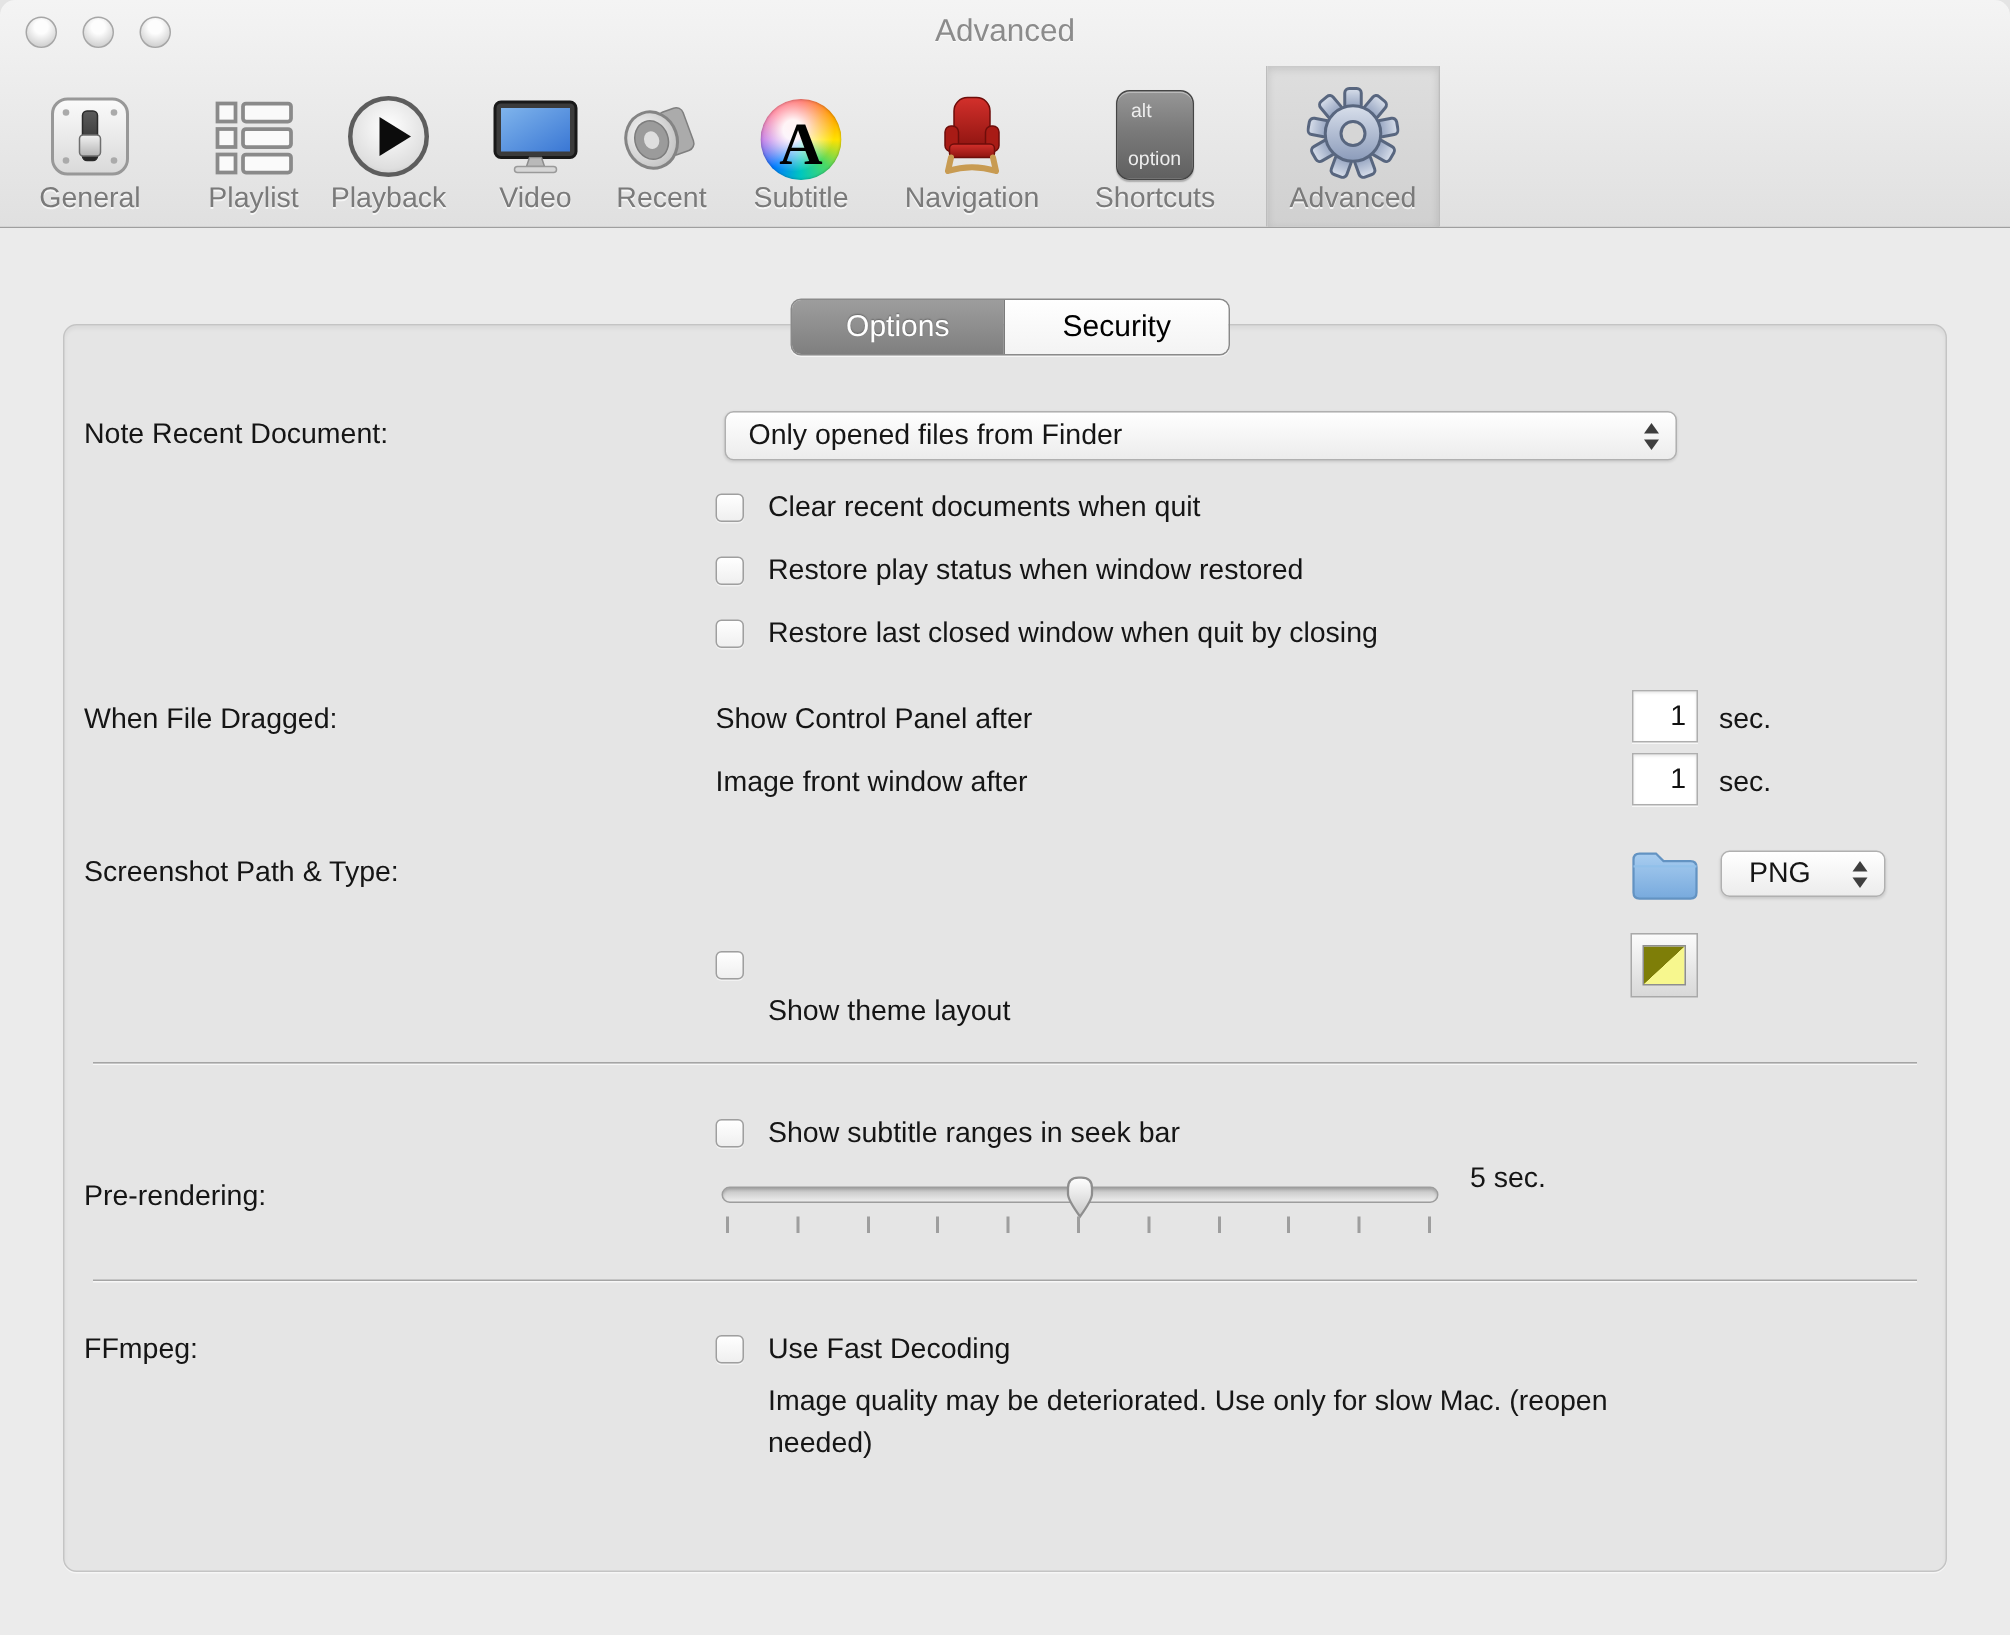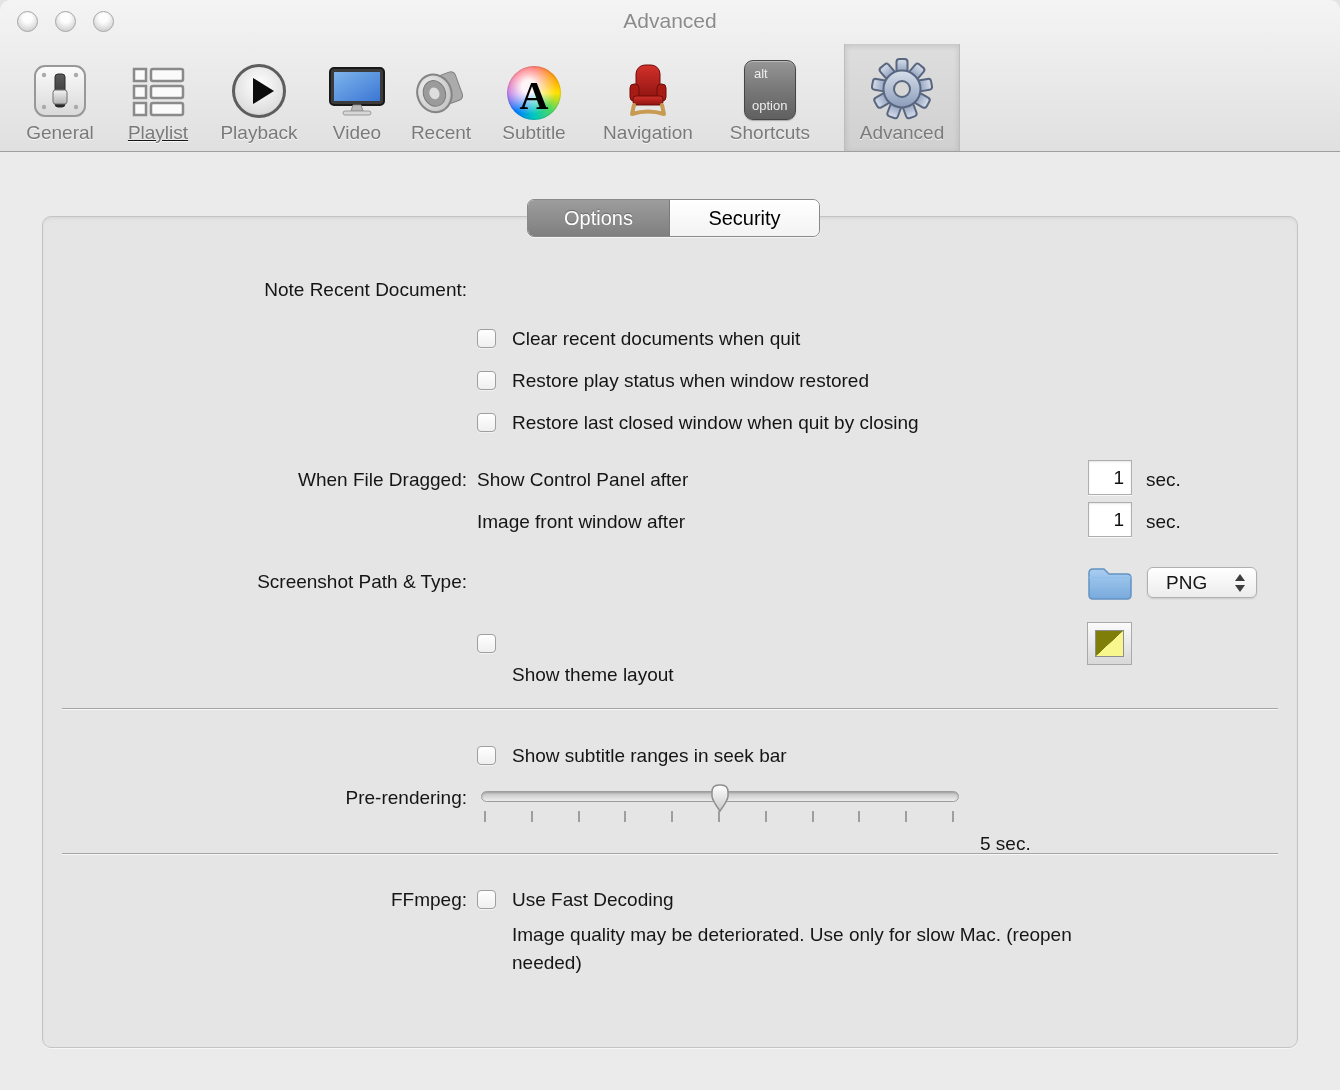--- a/index.html
+++ b/index.html
@@ -47,21 +47,21 @@
     background:#e5e5e5;border:1px solid #c4c4c4;border-radius:9px;
     box-shadow:inset 0 2px 3px rgba(0,0,0,.05),0 1px 0 rgba(255,255,255,.55);}
   .segmented{position:absolute;left:527px;top:199px;height:38px;display:flex;
     border:1px solid #8a8a8a;border-radius:7px;overflow:hidden;box-sizing:border-box;
     box-shadow:0 1px 0 rgba(255,255,255,.6);}
   .seg{height:100%;display:flex;align-items:center;justify-content:center;
     font-size:20px;cursor:default;box-sizing:border-box;}
   .seg.sel{width:142px;background:linear-gradient(#9d9d9d,#7f7f7f);color:#fff;
     text-shadow:0 -1px 1px rgba(0,0,0,.3);border-right:1px solid #7b7b7b;}
   .seg.unsel{width:149px;background:linear-gradient(#ffffff,#f3f3f3);color:#000;}
-  .form-label{position:absolute;left:40px;width:427px;text-align:right;line-height:26px;white-space:nowrap;}
+  .form-label{position:absolute;left:56px;width:427px;text-align:left;line-height:26px;white-space:nowrap;}
   .mid-label{position:absolute;left:477px;line-height:26px;white-space:nowrap;}
   .cb{position:absolute;width:19px;height:19px;border-radius:4px;box-sizing:border-box;
     border:1px solid #9f9f9f;background:linear-gradient(#ffffff,#efefef);
     box-shadow:inset 0 1px 0 rgba(255,255,255,.9),0 1px 0 rgba(255,255,255,.5);}
   .cb-label{position:absolute;left:512px;line-height:26px;white-space:nowrap;}
   .popup{position:absolute;box-sizing:border-box;border:1px solid #b0b0b0;border-radius:6px;
     background:linear-gradient(#ffffff,#ececec);
     box-shadow:0 1px 2px rgba(0,0,0,.12),inset 0 1px 0 #fff;
     display:flex;align-items:center;font-size:19px;cursor:default;}
   .popup .p-text{padding-left:15px;white-space:nowrap;}
@@ -127,21 +127,21 @@
             <circle cx="45" cy="13" r="2.2" fill="#aaa"></circle>
           <circle cx="13" cy="45" r="2.2" fill="#aaa"></circle>
             <circle cx="45" cy="45" r="2.2" fill="#aaa"></circle>
           <rect x="24" y="12" width="10" height="33" rx="3" fill="url(#gslot)" stroke="#2b2b2b"></rect>
           <rect x="22" y="28" width="14" height="14" rx="2.5" fill="url(#gknob)" stroke="#6f6f6f"></rect>
         </svg>
       </span>
       <span class="tb-label">General</span>
     </div>
 
-    <div class="tb-item" style="left:108px;width:100px;text-decoration:underline;">
+    <div class="tb-item" style="left:119px;width:100px;">
       <span class="tb-icon">
         <svg width="58" height="58" viewBox="0 0 58 58">
           <g fill="#fafafa" stroke="#8a8a8a" stroke-width="2.5">
             <rect x="5" y="7" width="12" height="12"></rect>
               <rect x="22" y="7" width="32" height="12" rx="2"></rect>
             <rect x="5" y="24" width="12" height="12"></rect>
               <rect x="22" y="24" width="32" height="12" rx="2"></rect>
             <rect x="5" y="41" width="12" height="12"></rect>
               <rect x="22" y="41" width="32" height="12" rx="2"></rect>
           </g>
@@ -272,20 +272,27 @@
   </div>
 
   <div class="pane-box"></div>
 
   <div class="segmented">
     <div class="seg sel">Options</div>
     <div class="seg unsel">Security</div>
   </div>
 
   <div class="form-label" style="top:277px;">Note Recent Document:</div>
+  <div class="popup" style="left:483px;top:274px;width:635px;height:33px;">
+    <span class="p-text">Only opened files from Finder</span>
+    <span class="arrows">
+      <span class="tri-up"></span>
+        <span class="tri-down"></span>
+    </span>
+  </div>
 
   <span class="cb" style="left:477px;top:329px;"></span>
   <span class="cb-label" style="top:326px;">Clear recent documents when quit</span>
 
   <span class="cb" style="left:477px;top:371px;"></span>
   <span class="cb-label" style="top:368px;">Restore play status when window restored</span>
 
   <span class="cb" style="left:477px;top:413px;"></span>
   <span class="cb-label" style="top:410px;">Restore last closed window when quit by closing</span>
 
@@ -351,21 +358,21 @@
       <span class="tick"></span>
       <span class="tick"></span>
     <span class="tick"></span>
       <span class="tick"></span>
       <span class="tick"></span>
       <span class="tick"></span>
     <span class="tick"></span>
       <span class="tick"></span>
       <span class="tick"></span>
   </div>
-  <span class="unit" style="left:980px;top:831px;">5 sec.</span>
+  <span class="unit" style="left:980px;top:773px;">5 sec.</span>
 
   <div class="divider" style="top:853px;"></div>
 
   <div class="form-label" style="top:887px;">FFmpeg:</div>
   <span class="cb" style="left:477px;top:890px;"></span>
   <span class="cb-label" style="top:887px;">Use Fast Decoding</span>
   <div class="desc" style="top:921px;">
     <span style="display:block;">Image quality may be deteriorated. Use only for slow Mac. (reopen</span>
     <span style="display:block;">needed)</span>
   </div>

